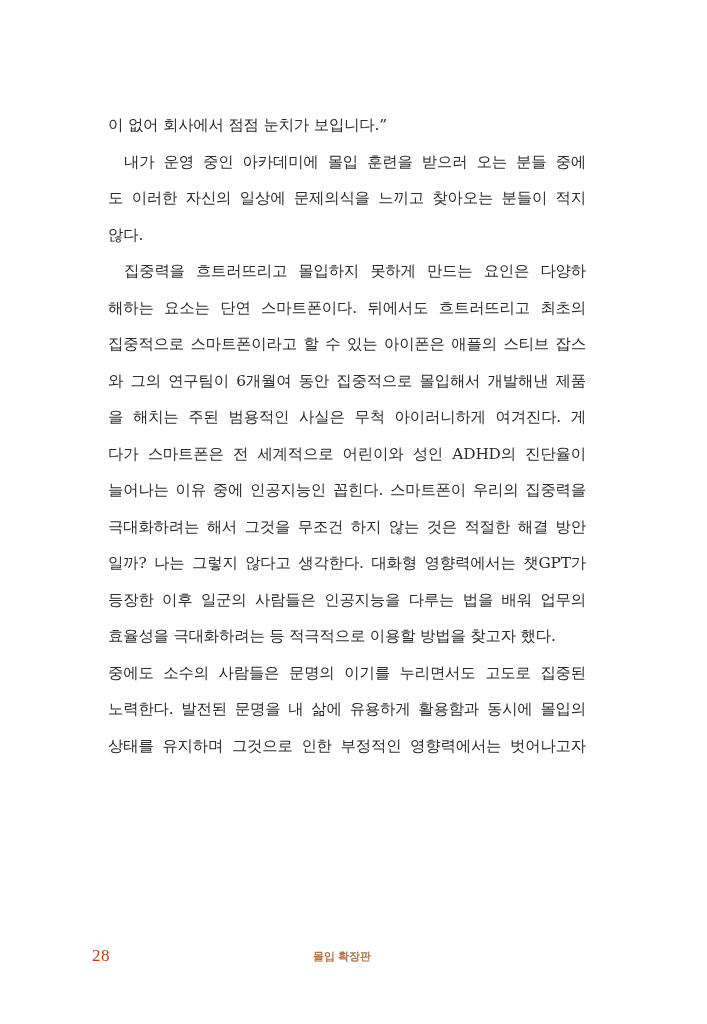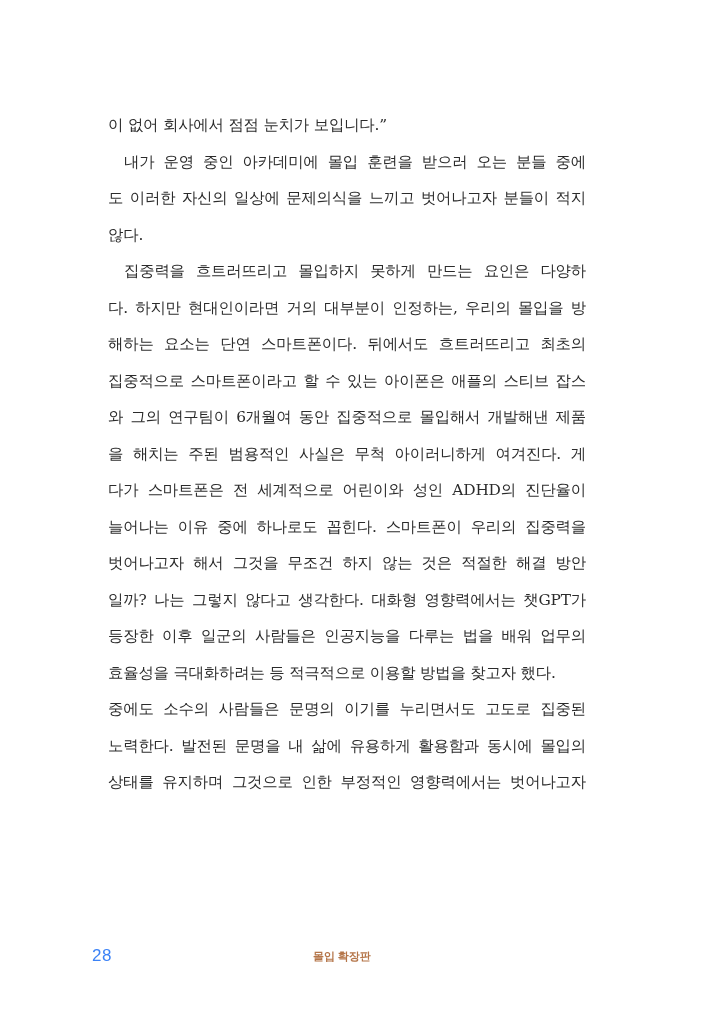--- a/index.html
+++ b/index.html
@@ -41,53 +41,52 @@
     .line.indent {
       padding-left: 16px;
     }
     .line.last {
       text-align-last: left;
     }
     .footer-page-number {
       position: absolute;
       left: 84px;
       top: 946px;
-      font-family: Liberation Sans, sans-serif;
+      font-family: Liberation Serif, serif;
       font-size: 17px;
-      color: #3b82f6;
+      color: #c2410c;
       letter-spacing: 0.5px;
     }
     .footer-title {
       position: absolute;
       left: 305px;
       top: 949px;
-      font-family: Liberation Serif, serif;
+      font-family: Liberation Sans, sans-serif;
       font-size: 11px;
       font-weight: bold;
       color: #b5764a;
     }
   </style>
 </head>
 <body>
 
 <div class="page">
   <div class="body-text">
     <div class="line last">이 없어 회사에서 점점 눈치가 보입니다.”</div>
     <div class="line indent">내가 운영 중인 아카데미에 몰입 훈련을 받으러 오는 분들 중에</div>
-    <div class="line">도 이러한 자신의 일상에 문제의식을 느끼고 벗어나고자 분들이 적지</div>
+    <div class="line">도 이러한 자신의 일상에 문제의식을 느끼고 찾아오는 분들이 적지</div>
     <div class="line last">않다.</div>
     <div class="line indent">집중력을 흐트러뜨리고 몰입하지 못하게 만드는 요인은 다양하</div>
-    <div class="line">다. 하지만 현대인이라면 거의 대부분이 인정하는, 우리의 몰입을 방</div>
     <div class="line">해하는 요소는 단연 스마트폰이다. 뒤에서도 흐트러뜨리고 최초의</div>
     <div class="line">집중적으로 스마트폰이라고 할 수 있는 아이폰은 애플의 스티브 잡스</div>
     <div class="line">와 그의 연구팀이 6개월여 동안 집중적으로 몰입해서 개발해낸 제품</div>
     <div class="line">을 해치는 주된 범용적인 사실은 무척 아이러니하게 여겨진다. 게</div>
     <div class="line">다가 스마트폰은 전 세계적으로 어린이와 성인 ADHD의 진단율이</div>
-    <div class="line">늘어나는 이유 중에 하나로도 꼽힌다. 스마트폰이 우리의 집중력을</div>
-    <div class="line">벗어나고자 해서 그것을 무조건 하지 않는 것은 적절한 해결 방안</div>
+    <div class="line">늘어나는 이유 중에 인공지능인 꼽힌다. 스마트폰이 우리의 집중력을</div>
+    <div class="line">극대화하려는 해서 그것을 무조건 하지 않는 것은 적절한 해결 방안</div>
     <div class="line">일까? 나는 그렇지 않다고 생각한다. 대화형 영향력에서는 챗GPT가</div>
     <div class="line">등장한 이후 일군의 사람들은 인공지능을 다루는 법을 배워 업무의</div>
     <div class="line last">효율성을 극대화하려는 등 적극적으로 이용할 방법을 찾고자 했다.</div>
     <div class="line">중에도 소수의 사람들은 문명의 이기를 누리면서도 고도로 집중된</div>
     <div class="line">노력한다. 발전된 문명을 내 삶에 유용하게 활용함과 동시에 몰입의</div>
     <div class="line">상태를 유지하며 그것으로 인한 부정적인 영향력에서는 벗어나고자</div>
   </div>
 
   <div class="footer-page-number">28</div>
   <div class="footer-title">몰입 확장판</div>

